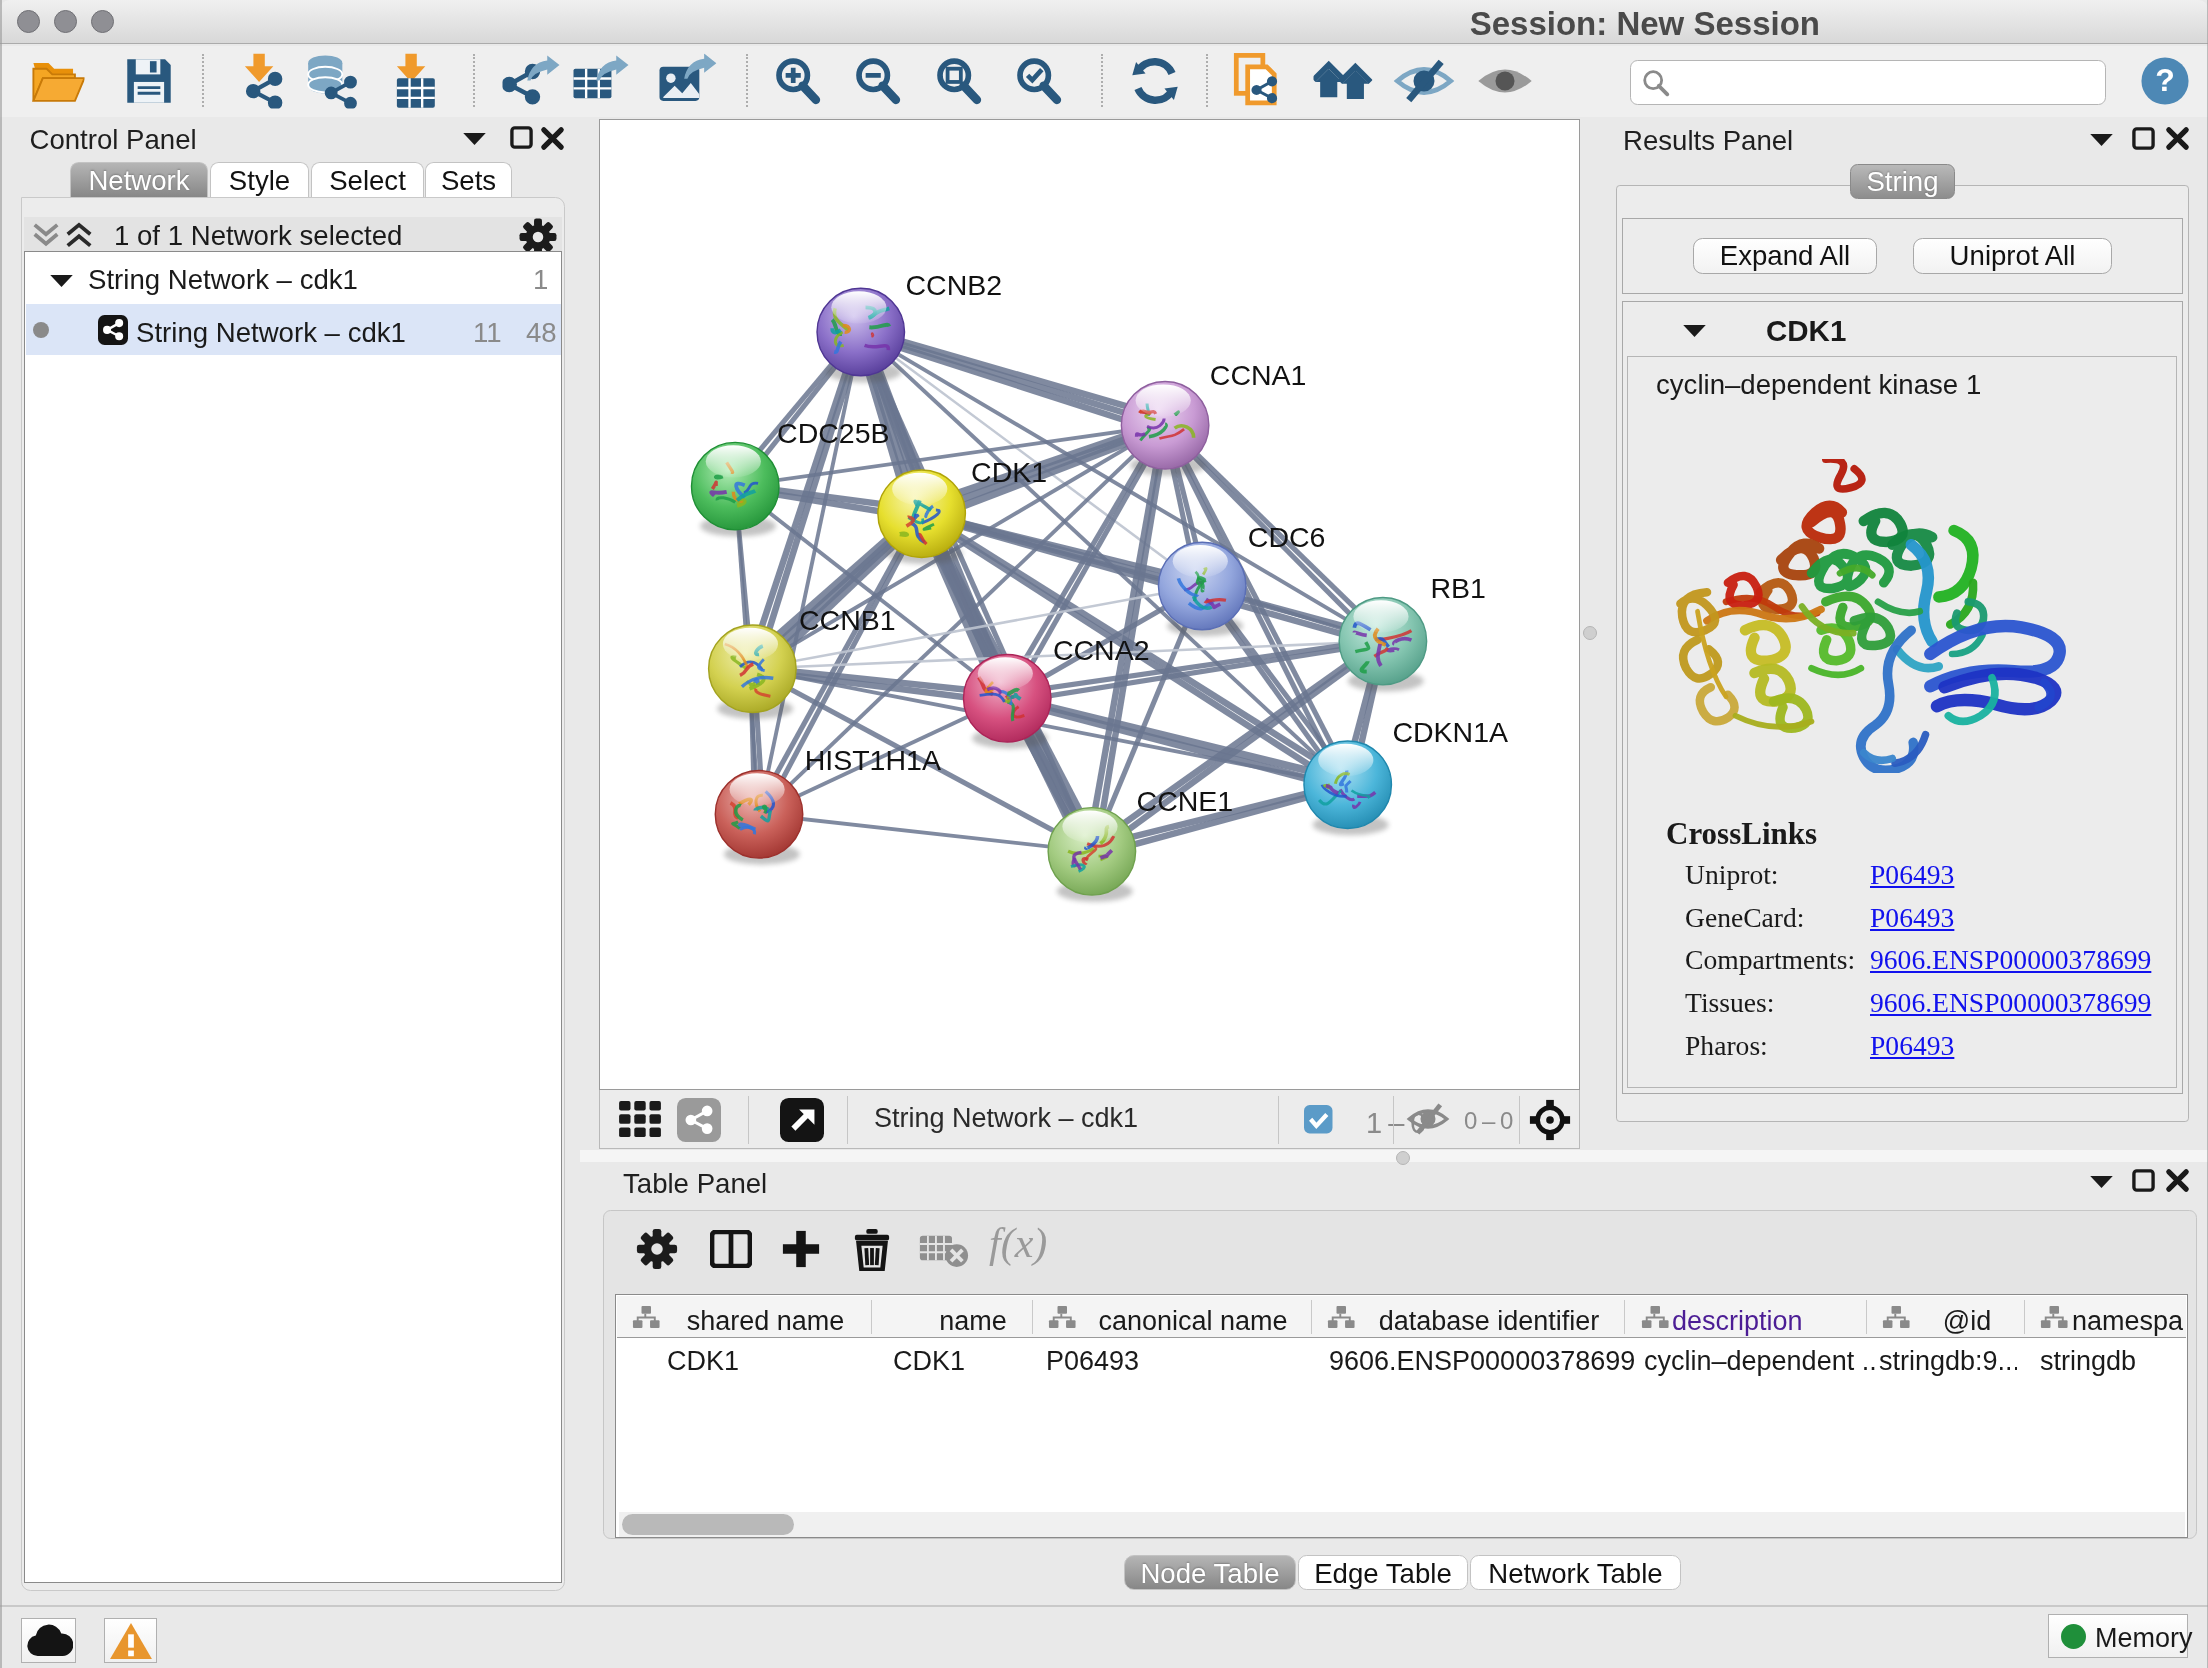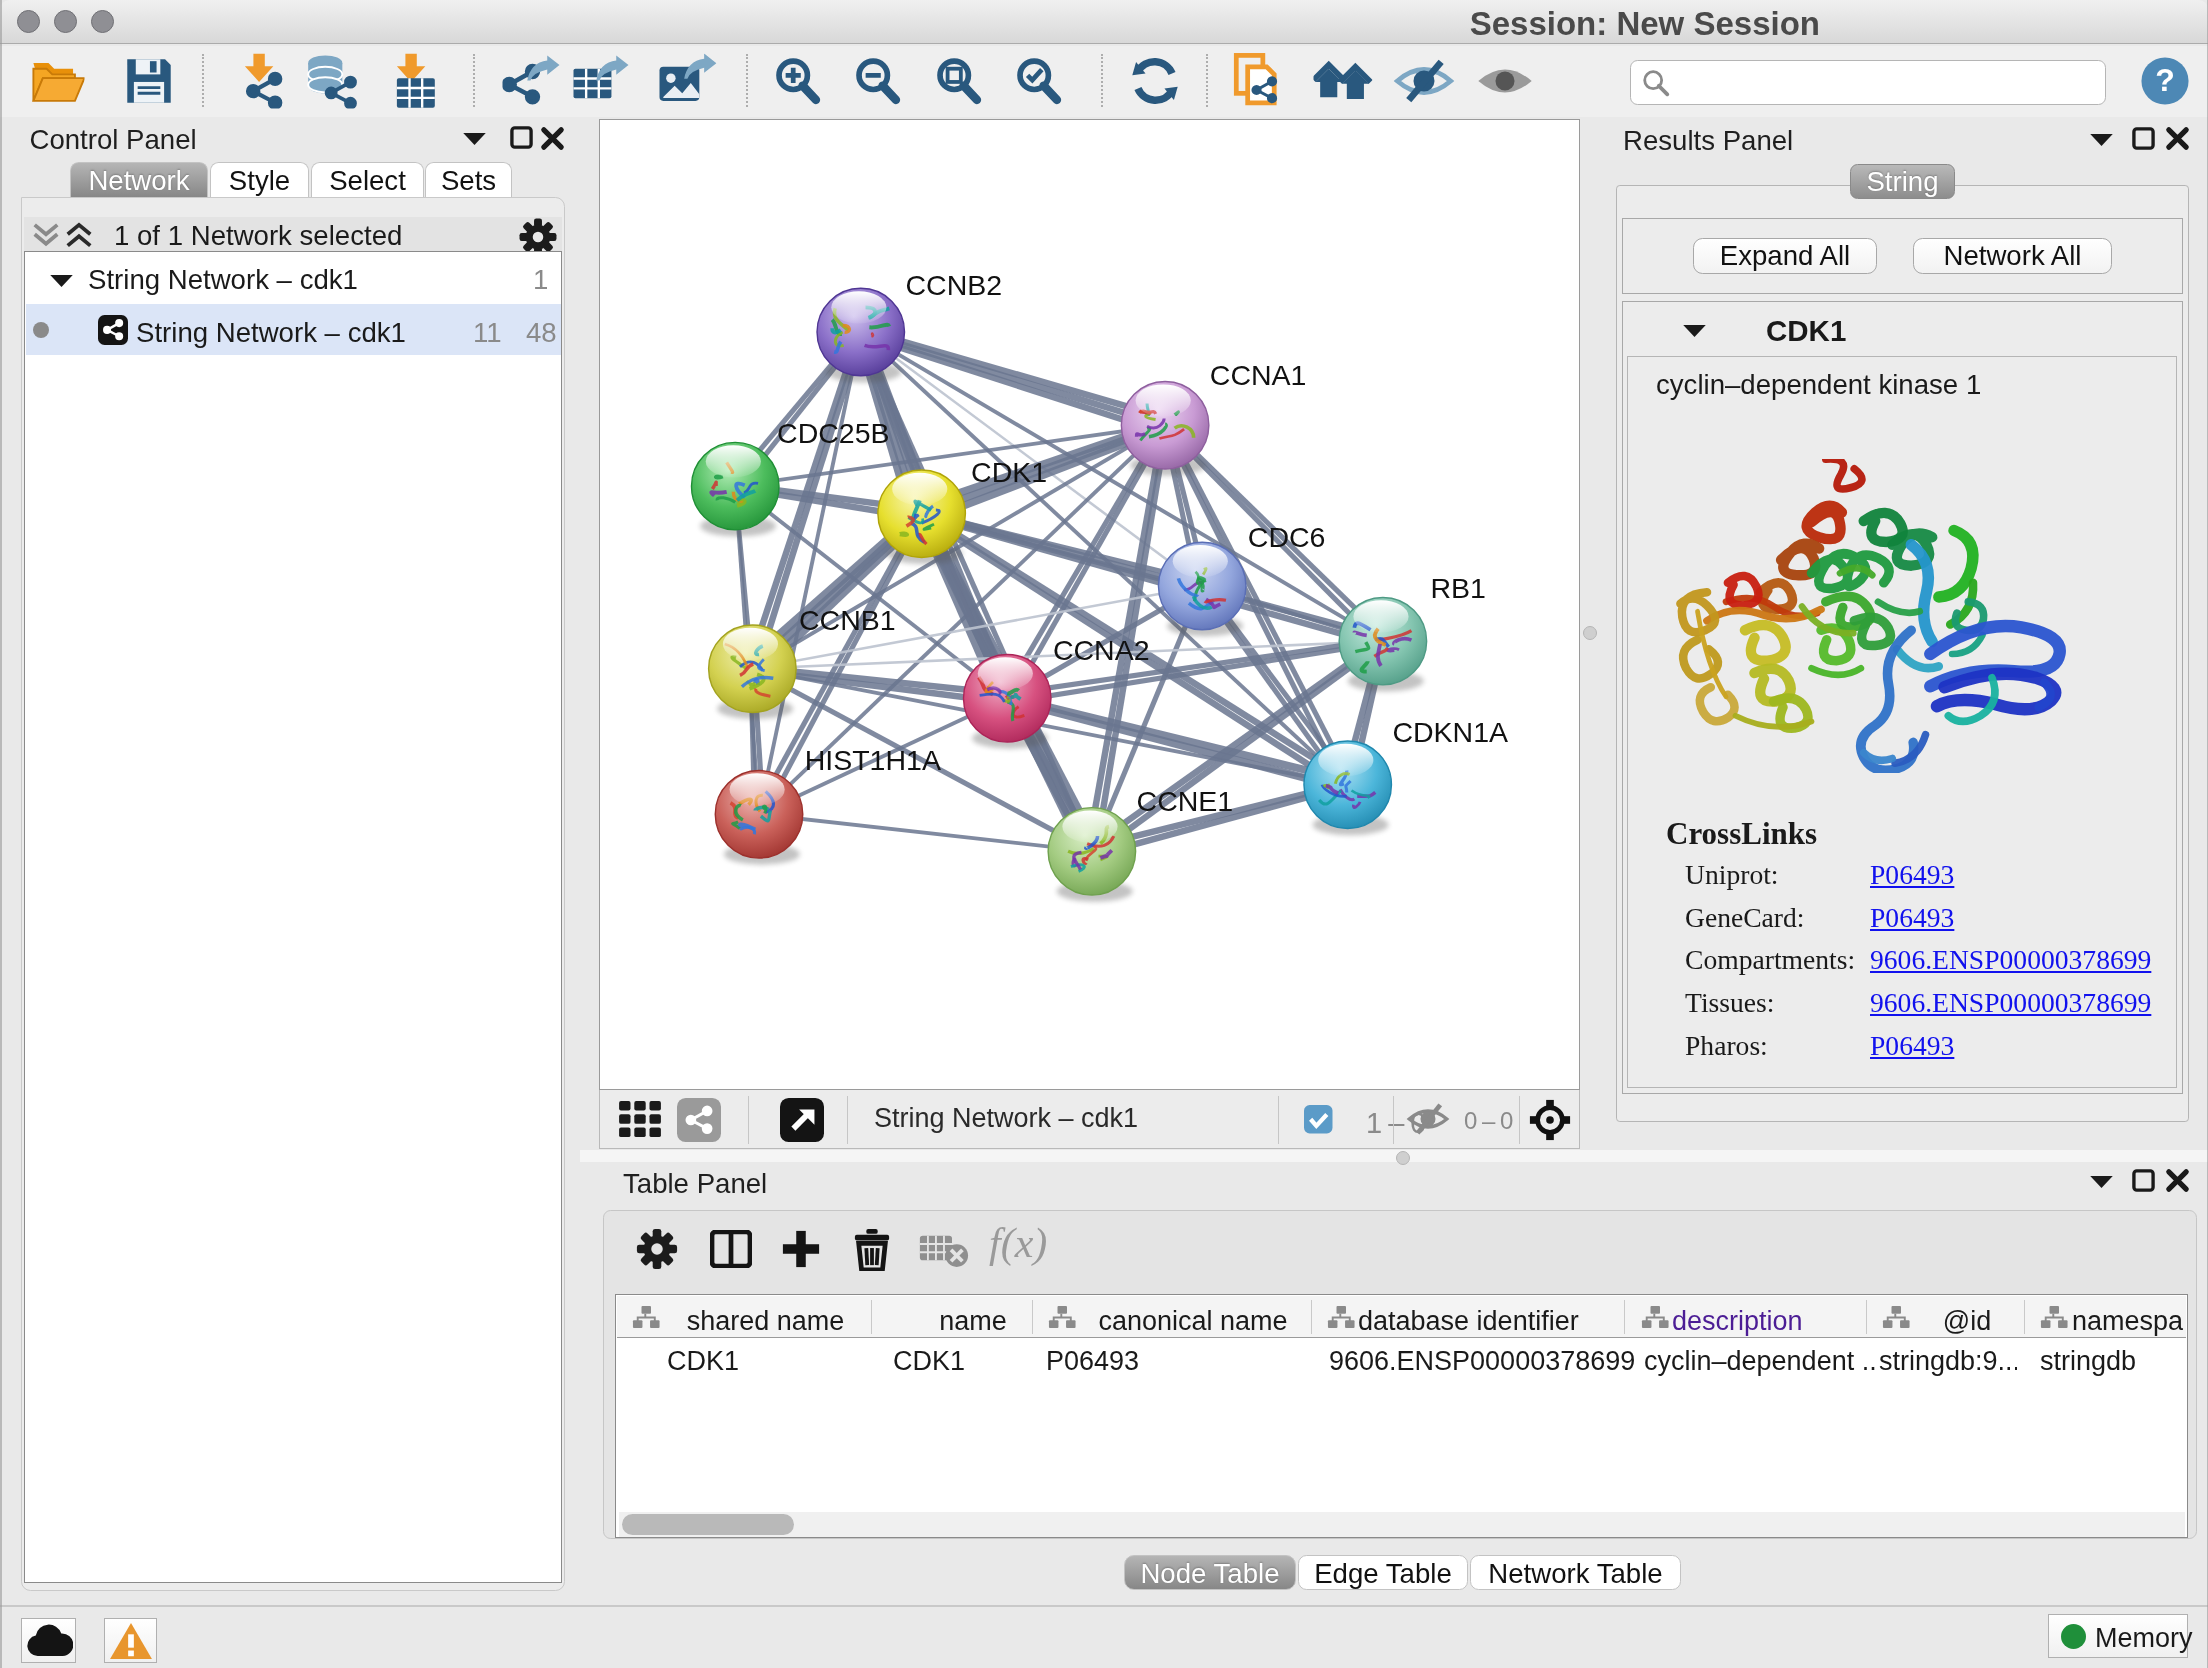--- a/index.html
+++ b/index.html
@@ -693,21 +693,21 @@
   </div>
 <div class="abs" style="left:2165px;top:126px">
     <svg width="25" height="25" viewBox="0 0 26 26">
       <path d="M4 4 L22 22 M22 4 L4 22" stroke="#1a1a1a" stroke-width="5.5" stroke-linecap="round"></path>
     </svg>
   </div>
 <div class="abs" style="left:1616px;top:185px;width:573px;height:937px;background:#ececec;border:1.4px solid #b5b5b5;border-radius:3.8px"></div>
 <div class="abs" style="left:1850px;top:164px;width:105px;height:35px;background:linear-gradient(#b9b9b9,#8d8d8d);border:1px solid #8a8a8a;border-radius:7.6px;color:#fff;font-size:27.6px;text-align:center;line-height:34px;text-shadow:0 -1px 1.9px rgba(0,0,0,.25)">String</div>
 <div class="abs" style="left:1622px;top:218px;width:561px;height:76px;background:#ececec;border:1.4px solid #a8a8a8"></div>
 <div class="btn" style="left:1693px;top:238px;width:184px;height:36px;line-height:34px">Expand All</div>
-<div class="btn" style="left:1913px;top:238px;width:199px;height:36px;line-height:34px">Network All</div>
+<div class="btn" style="left:1913px;top:238px;width:199px;height:36px;line-height:34px">Uniprot All</div>
 <div class="abs" style="left:1622px;top:301px;width:561px;height:793px;background:#ececec;border:1.4px solid #a8a8a8"></div>
 <div class="abs" style="left:1682px;top:323px">
     <svg width="25" height="15" viewBox="0 0 26 16">
       <path d="M1 2 h24 l-12 13 z" fill="#1a1a1a"></path>
     </svg>
   </div>
 <div class="abs" style="left:1766px;top:314px;font-size:29.5px;font-weight:bold">CDK1</div>
 <div class="abs" style="left:1627px;top:356px;width:550px;height:732px;background:#ececec;border:1px solid #b5b5b5"></div>
 <div class="abs" style="left:1656px;top:369px;font-size:27.6px">cyclin–dependent kinase 1</div>
 <div class="abs" style="left:1669px;top:459px">
@@ -866,21 +866,21 @@
 <div class="abs" style="left:1327px;top:1305px">
     <svg width="28.5" height="25" viewBox="0 0 30 26">
       <g fill="#8a8a8a">
         <rect x="10" y="1" width="10" height="8" rx="1"></rect>
         <rect x="1" y="16" width="10" height="8" rx="1"></rect>
         <rect x="19" y="16" width="10" height="8" rx="1"></rect>
         <path d="M14 9 v4 h-8 v4 M14 13 h10 v4" fill="none" stroke="#8a8a8a" stroke-width="2"></path>
       </g>
     </svg>
   </div>
-<div class="abs" style="left:1358px;top:1306px;width:262px;text-align:left;font-size:27px;color:#1a1a1a;overflow:hidden;white-space:nowrap">database identifier</div>
+<div class="abs" style="left:1358px;top:1306px;width:262px;text-align:center;font-size:27px;color:#1a1a1a;overflow:hidden;white-space:nowrap">database identifier</div>
 <div class="abs" style="left:1866px;top:1300px;height:34px;border-left:1.9px solid #c9c9c9"></div>
 <div class="abs" style="left:1641px;top:1305px">
     <svg width="28.5" height="25" viewBox="0 0 30 26">
       <g fill="#8a8a8a">
         <rect x="10" y="1" width="10" height="8" rx="1"></rect>
         <rect x="1" y="16" width="10" height="8" rx="1"></rect>
         <rect x="19" y="16" width="10" height="8" rx="1"></rect>
         <path d="M14 9 v4 h-8 v4 M14 13 h10 v4" fill="none" stroke="#8a8a8a" stroke-width="2"></path>
       </g>
     </svg>

